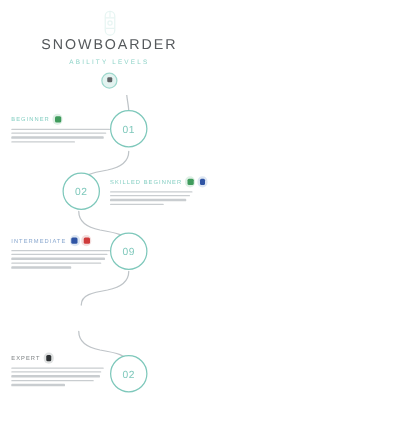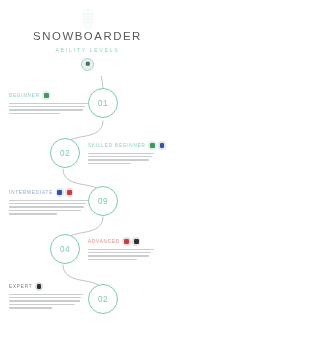--- a/index.html
+++ b/index.html
@@ -177,44 +177,20 @@
         <div class="body">
           <div class="ln" style="width:96%"></div>
           <div class="ln" style="width:94%"></div>
           <div class="ln" style="width:92%"></div>
           <div class="ln" style="width:88%"></div>
           <div class="ln" style="width:58%"></div>
         </div>
       </div>
     </div>
 
-    <div class="step" style="top:158px">
-      <div class="circle" style="left:50px;top:0">
-        <span>04</span>
-      </div>
-      <div class="txt" style="left:88px;top:3px">
-        <div class="row">
-          <span class="lbl warm">ADVANCED</span>
-          <span class="badges">
-            <span class="bdg red">
-                <i></i>
-              </span>
-            <span class="bdg black">
-                <i></i>
-              </span>
-          </span>
-        </div>
-        <div class="body">
-          <div class="ln" style="width:80%"></div>
-          <div class="ln" style="width:77%"></div>
-          <div class="ln" style="width:74%"></div>
-          <div class="ln" style="width:60%"></div>
-        </div>
-      </div>
-    </div>
 
     <div class="step" style="top:206px">
       <div class="circle" style="left:88px;top:2px">
         <span>02</span>
       </div>
       <div class="txt" style="left:9px;top:0">
         <div class="row">
           <span class="lbl dark">EXPERT</span>
           <span class="badges">
             <span class="bdg black">

